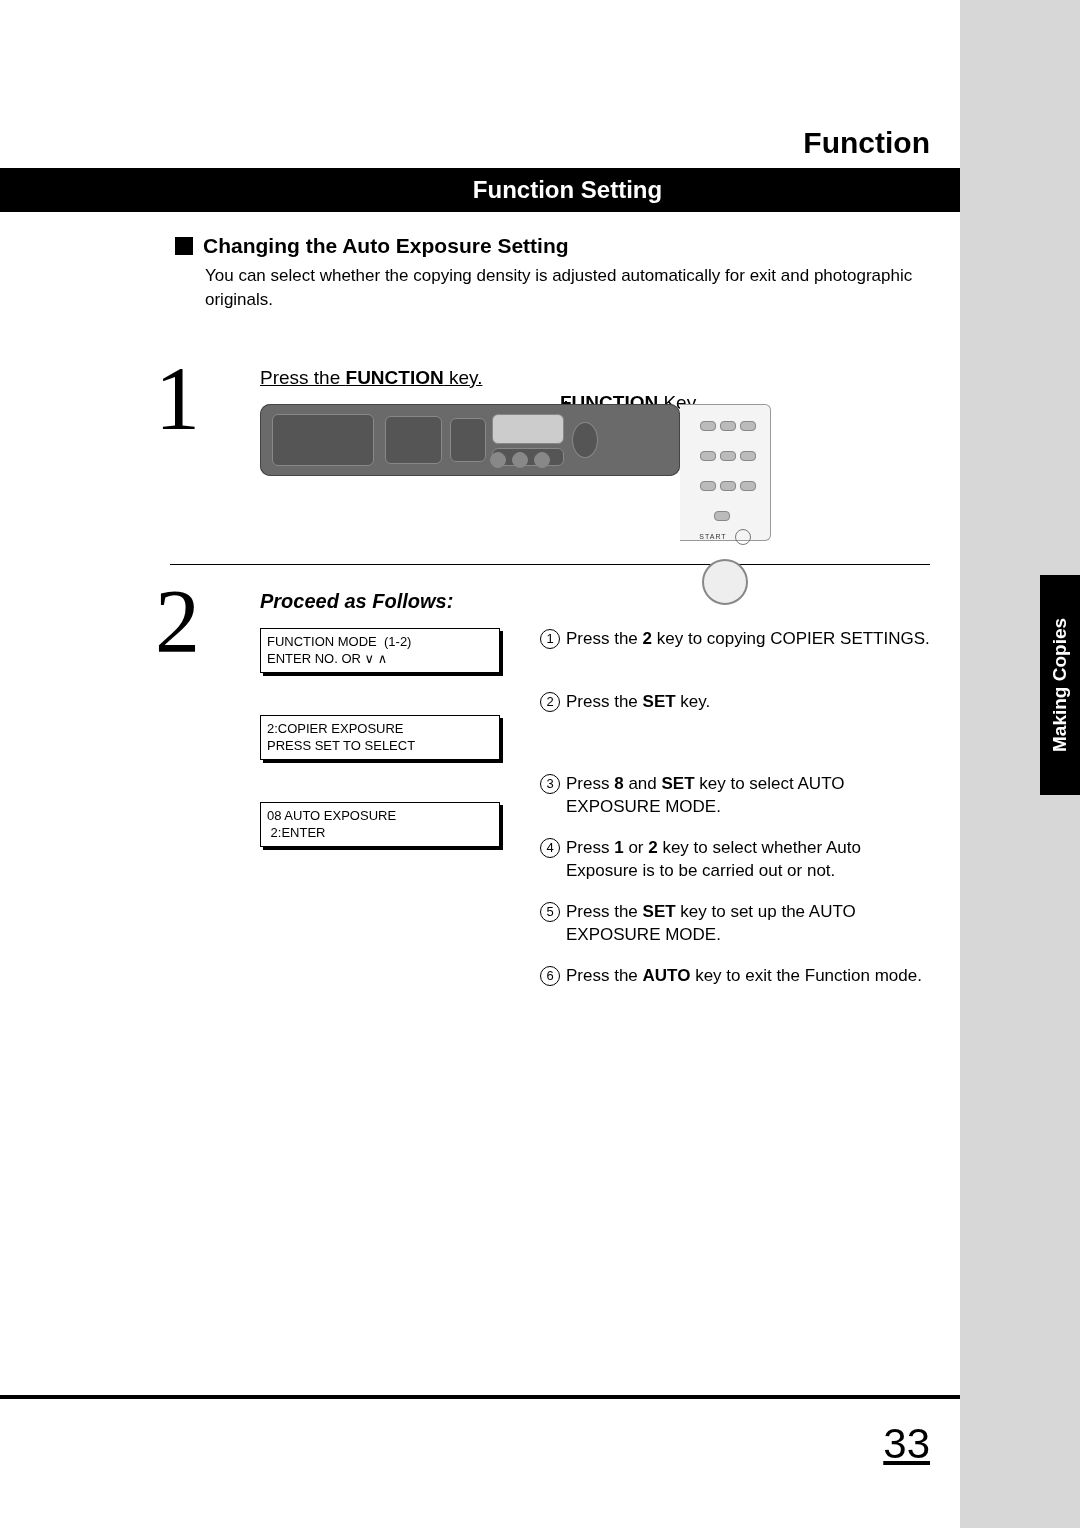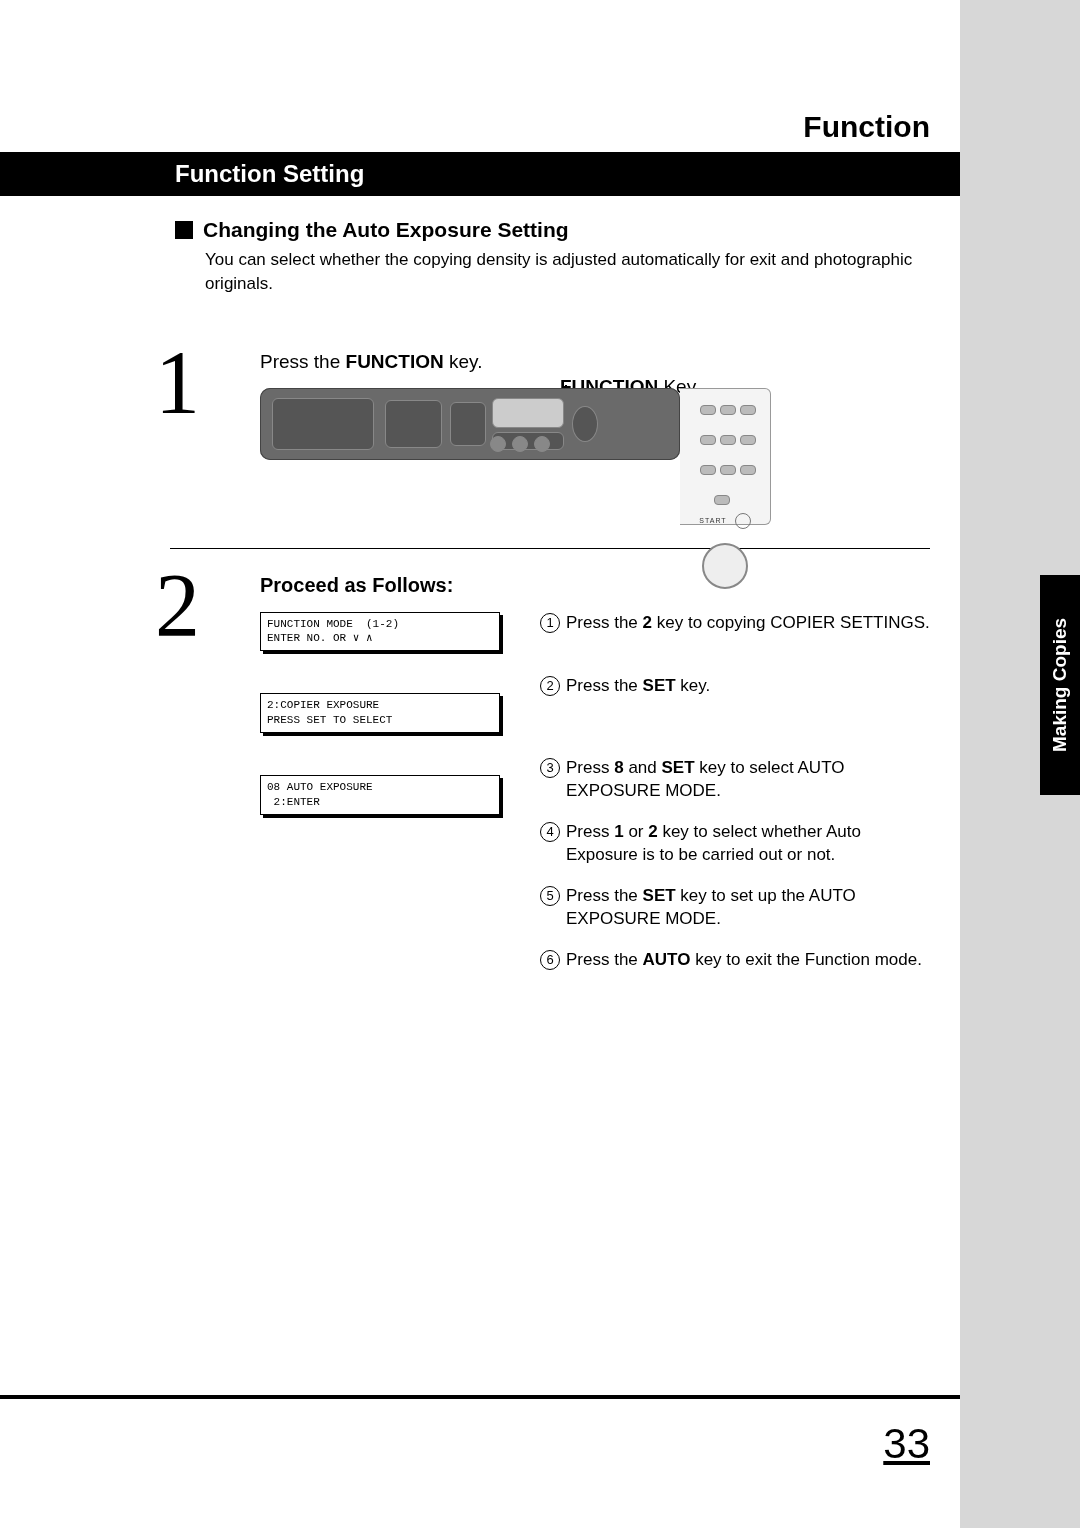--- a/index.html
+++ b/index.html
@@ -32,39 +32,40 @@
     transform: rotate(180deg);
     display: flex;
     align-items: center;
     justify-content: center;
     font-weight: bold;
     font-size: 19px;
   }
   .content {
     position: absolute;
     left: 0;
-    top: 0;
+    top: 16px;
     right: 120px;
     padding: 0;
   }
   .page-title {
     text-align: right;
     font-size: 30px;
     font-weight: bold;
     margin: 110px 30px 8px 0;
   }
   .black-bar {
     background: #000;
     color: #fff;
     font-size: 24px;
     font-weight: bold;
     padding: 8px 0 8px 175px;
     margin: 0;
     width: 100%;
     box-sizing: border-box;
+    text-align: center;
   }
   .section {
     margin-left: 175px;
     margin-right: 30px;
   }
   .subhead {
     margin-top: 22px;
     font-size: 21px;
     font-weight: bold;
   }
@@ -93,20 +94,21 @@
     font-size: 90px;
     font-weight: 400;
   }
   .step-body {
     margin-left: 260px;
     margin-right: 30px;
   }
   .step1-text {
     font-size: 19px;
     margin-top: 22px;
+    text-decoration: underline;
   }
   .fkey-label {
     font-size: 19px;
     font-weight: bold;
     position: absolute;
     left: 560px;
     top: 25px;
   }
   .fkey-label .thin { font-weight: normal; }
   .panel {
@@ -182,29 +184,30 @@
   }
   .hr {
     border: none;
     border-top: 1px solid #000;
     margin: 25px 0 0 170px;
     width: 760px;
   }
   .proceed-head {
     font-size: 20px;
     font-weight: bold;
+    font-style: italic;
   }
   .lcdcol {
     float: left;
     width: 240px;
     margin-top: 15px;
   }
   .lcd {
-    font-family: Liberation Mono, monospace;
-    font-size: 11px;
+    font-family: Liberation Sans, sans-serif;
+    font-size: 13px;
     border: 1px solid #000;
     box-shadow: 3px 3px 0 #000;
     padding: 4px 6px;
     margin-bottom: 42px;
     white-space: pre;
     line-height: 1.35;
   }
   .instrcol {
     margin-left: 280px;
     margin-top: 15px;

